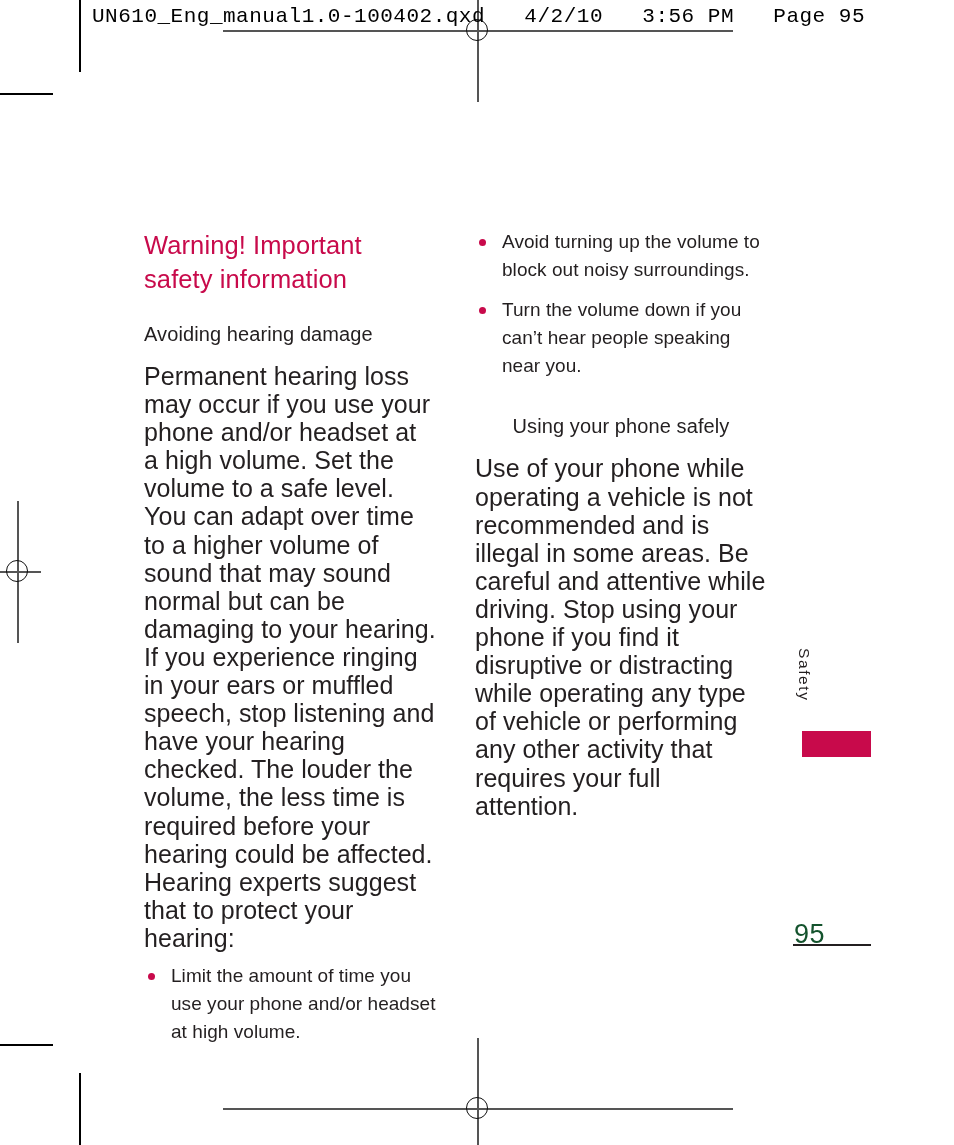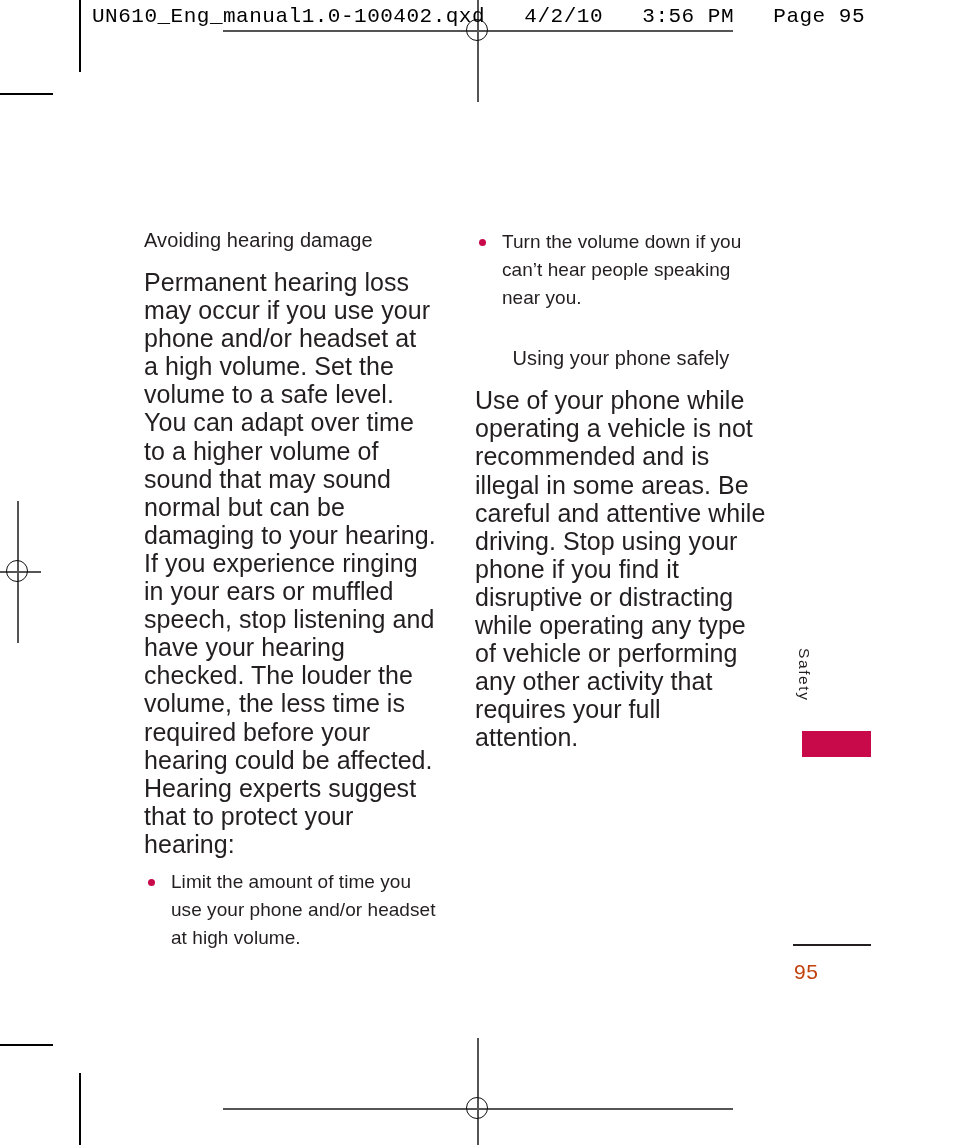--- a/index.html
+++ b/index.html
@@ -175,23 +175,23 @@
     position: absolute;
     left: 793px;
     top: 944px;
     width: 104px;
     height: 1.6px;
     background: #231f20;
   }
   .folio-number {
     position: absolute;
     left: 794px;
-    top: 960px;
-    font-size: 21px;
-    color: #c2410c;
+    top: 919px;
+    font-size: 27px;
+    color: #14532d;
     letter-spacing: 0.5px;
   }
 </style>
 </head>
 <body>
 
 <div class="page">
 
   <div class="mark trim-h" style="left:0px; top:93px;"></div>
   <div class="mark trim-h" style="left:901px; top:93px;"></div>
@@ -230,34 +230,39 @@
     <div class="cross-v"></div>
     <div class="cross-h"></div>
     <div class="ring"></div>
   </div>
 
   <div class="slug">UN610_Eng_manual1.0-100402.qxd   4/2/10   3:56 PM   Page 95</div>
 
   <div class="content">
 
     <div class="col col-left">
+      <h1 class="doc-title">Warning! Important safety information</h1>
       <h2 class="sub-head">Avoiding hearing damage</h2>
       <p class="body tight">Permanent hearing loss may occur if you use your phone and/or headset at a high volume. Set the volume to a safe level. You can adapt over time to a higher volume of sound that may sound normal but can be damaging to your hearing. If you experience ringing in your ears or muffled speech, stop listening and have your hearing checked. The louder the volume, the less time is required before your hearing could be affected. Hearing experts suggest that to protect your hearing:</p>
       <ul class="bullets">
         <li>
           <span class="dot"></span>
           <span>Limit the amount of time you use your phone and/or headset at high volume.</span>
         </li>
       </ul>
     </div>
 
     <div class="col col-right">
       <ul class="bullets" style="margin-top:0;">
         <li>
           <span class="dot"></span>
+          <span>Avoid turning up the volume to block out noisy surroundings.</span>
+        </li>
+        <li>
+          <span class="dot"></span>
           <span>Turn the volume down if you can’t hear people speaking near you.</span>
         </li>
       </ul>
       <h2 class="sub-head spaced">Using your phone safely</h2>
       <p class="body">Use of your phone while operating a vehicle is not recommended and is illegal in some areas. Be careful and attentive while driving. Stop using your phone if you find it disruptive or distracting while operating any type of vehicle or performing any other activity that requires your full attention.</p>
     </div>
 
   </div>
 
   <div class="side-tab-label">Safety</div>

